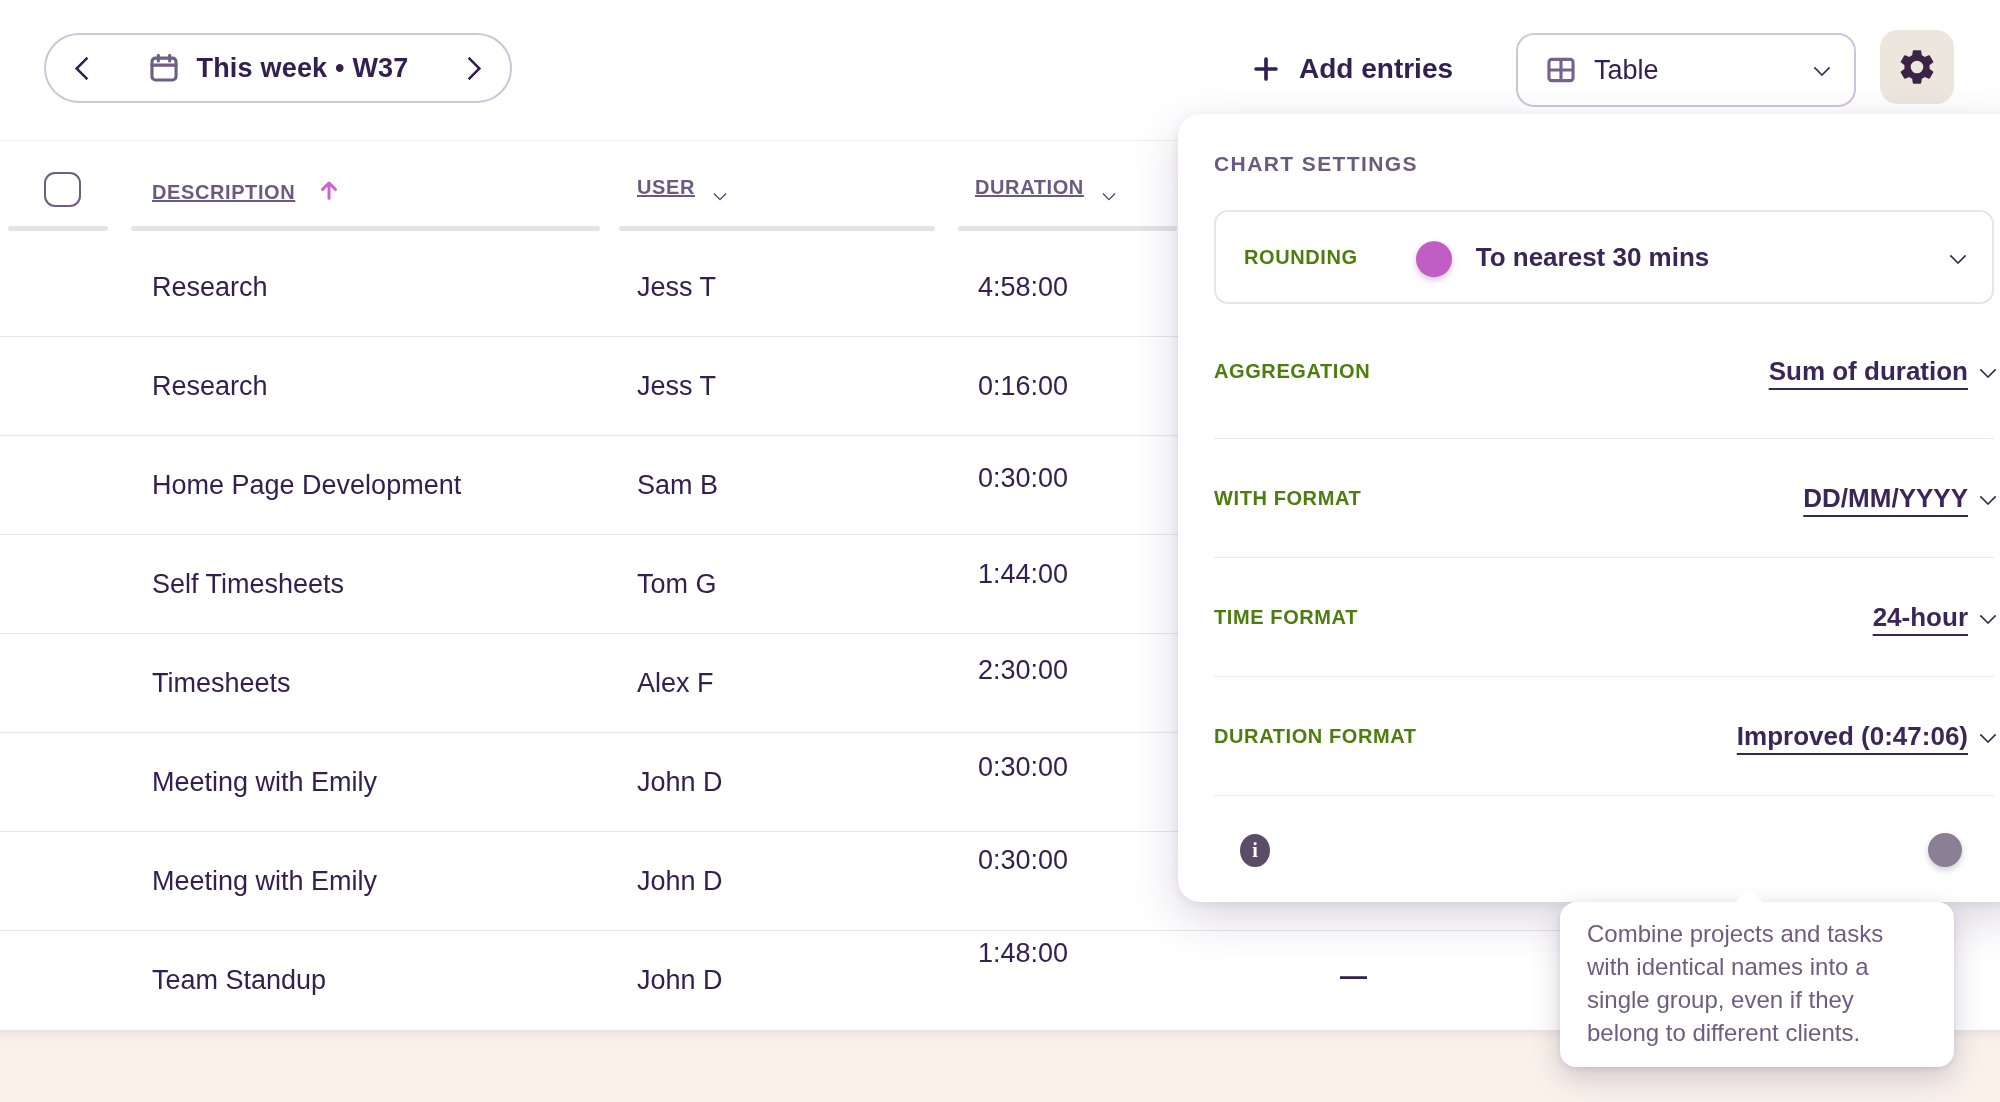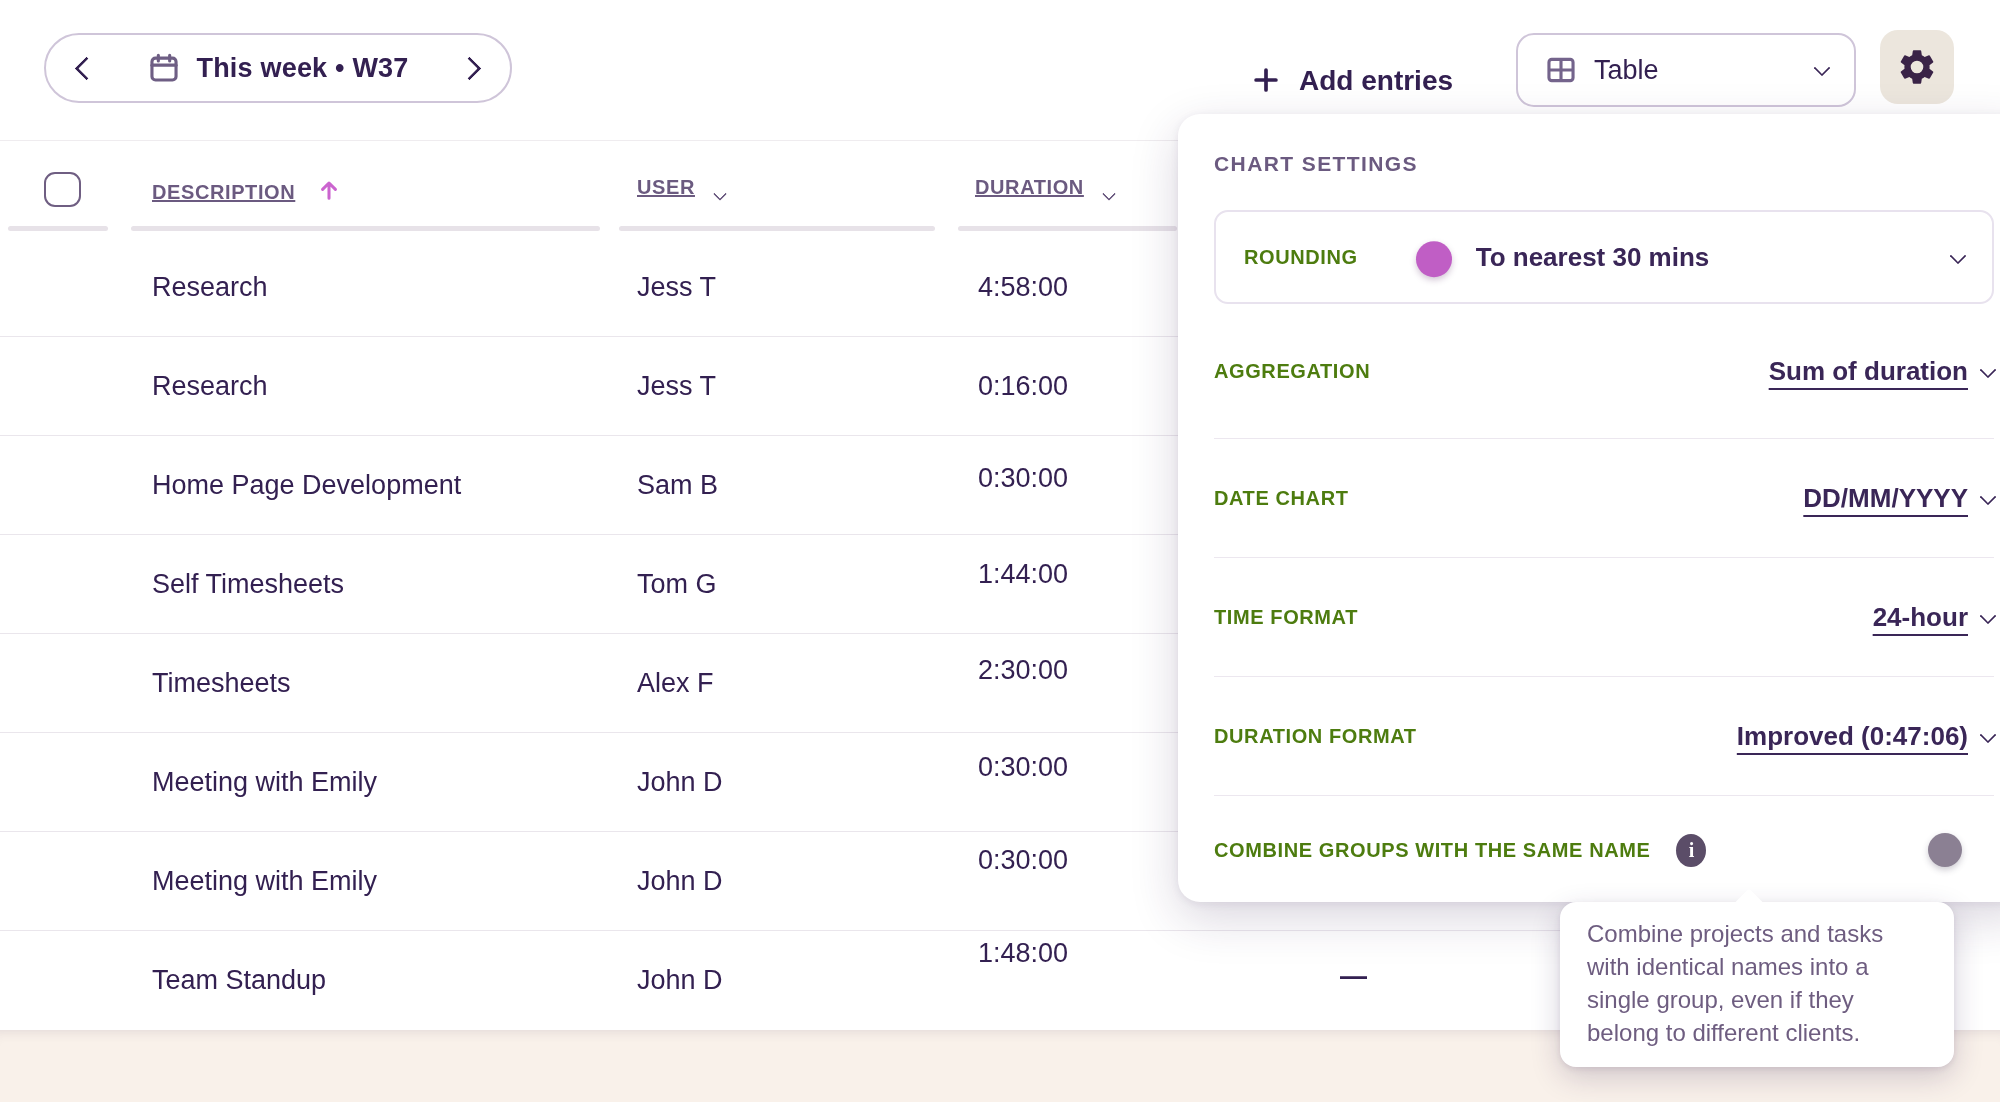--- a/index.html
+++ b/index.html
@@ -22,21 +22,21 @@
   .week-label{font-size:27px;font-weight:700;color:#332051;letter-spacing:.2px;}
   .chev{display:inline-block;width:11px;height:11px;
     border-right:2.6px solid currentColor;border-bottom:2.6px solid currentColor;
     transform:rotate(45deg);border-radius:1px;}
   .chev.big{width:14px;height:14px;border-width:3.2px;color:#332051;}
   .chev.left{transform:rotate(135deg);}
   .chev.right{transform:rotate(-45deg);}
   .nav-btn{background:none;border:none;padding:4px;cursor:pointer;display:flex;align-items:center;}
 
   .add-entries{
-    left:1243px;top:40px;height:58px;display:flex;align-items:flex-end;gap:16px;
+    left:1243px;top:40px;height:58px;display:flex;align-items:center;gap:16px;
     background:none;border:none;cursor:pointer;color:#332051;
   }
   .add-entries span{font-size:28px;font-weight:600;color:#332051;}
 
   .view-pill{
     left:1516px;top:33px;width:340px;height:74px;box-sizing:border-box;
     border:2px solid #cfc5d9;border-radius:18px;background:#fff;
     display:flex;align-items:center;padding:0 26px;gap:16px;cursor:pointer;
   }
   .view-pill .label{font-size:27px;font-weight:500;color:#332051;flex:1;}
@@ -274,21 +274,21 @@
   <div id="settings-rows">
   <div class="srow">
     <span class="slabel">AGGREGATION</span>
     <span class="right">
       <span class="svalue underlined">Sum of duration</span>
       <span class="chev"></span>
     </span>
   </div>
 
   <div class="srow">
-    <span class="slabel">DATE CHART</span>
+    <span class="slabel">WITH FORMAT</span>
     <span class="right">
       <span class="svalue underlined">DD/MM/YYYY</span>
       <span class="chev"></span>
     </span>
   </div>
 
   <div class="srow">
     <span class="slabel">TIME FORMAT</span>
     <span class="right">
       <span class="svalue underlined">24-hour</span>
@@ -299,21 +299,20 @@
   <div class="srow">
     <span class="slabel">DURATION FORMAT</span>
     <span class="right">
       <span class="svalue underlined">Improved (0:47:06)</span>
       <span class="chev"></span>
     </span>
   </div>
 </div>
 
   <div class="combine-row">
-    <span class="slabel">COMBINE GROUPS WITH THE SAME NAME</span>
     <span class="info-icon">i</span>
     <span class="toggle off" id="combine-toggle">
       <span class="track"></span>
       <span class="thumb"></span>
     </span>
   </div>
 </div>
 
 <div class="abs tooltip">
   <span>Combine projects and tasks with identical names into a single group, even if they belong to different clients.</span>

